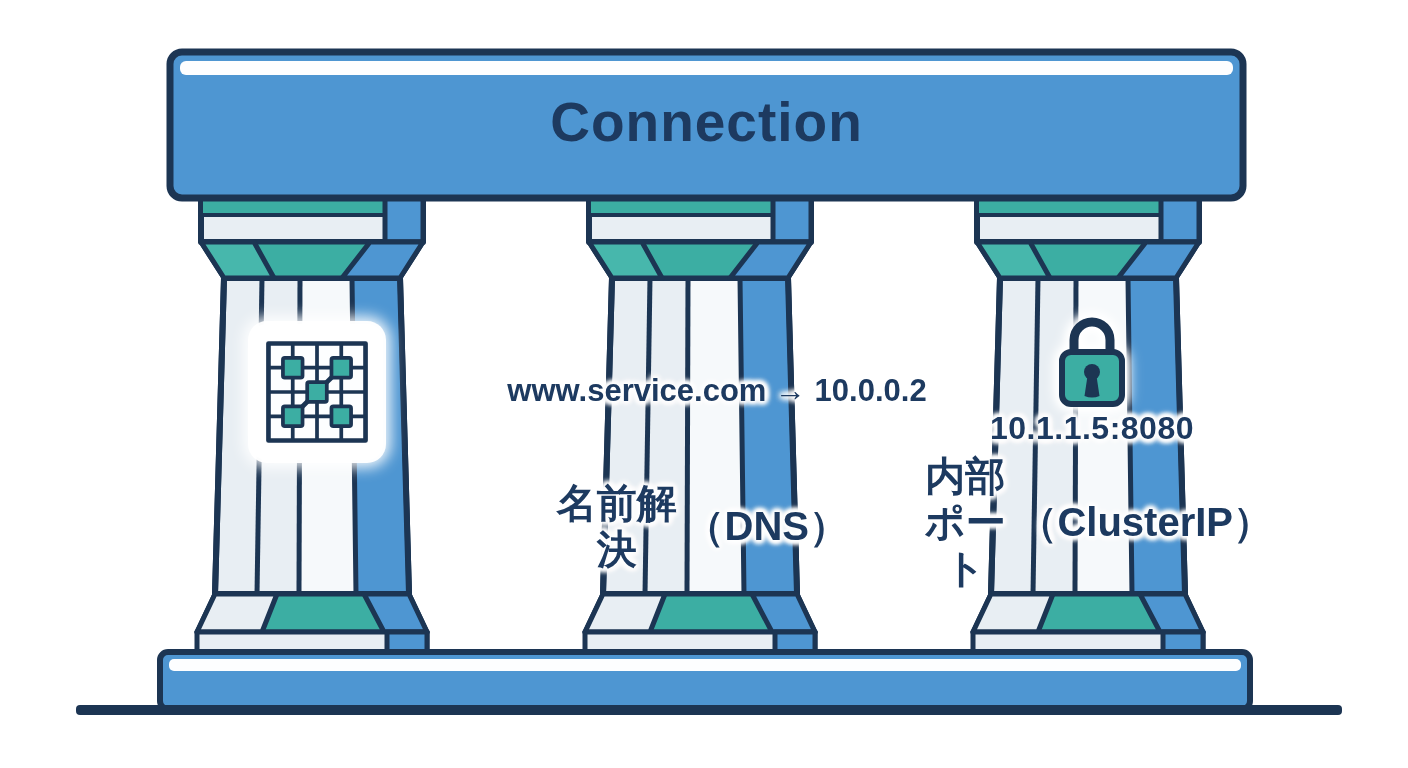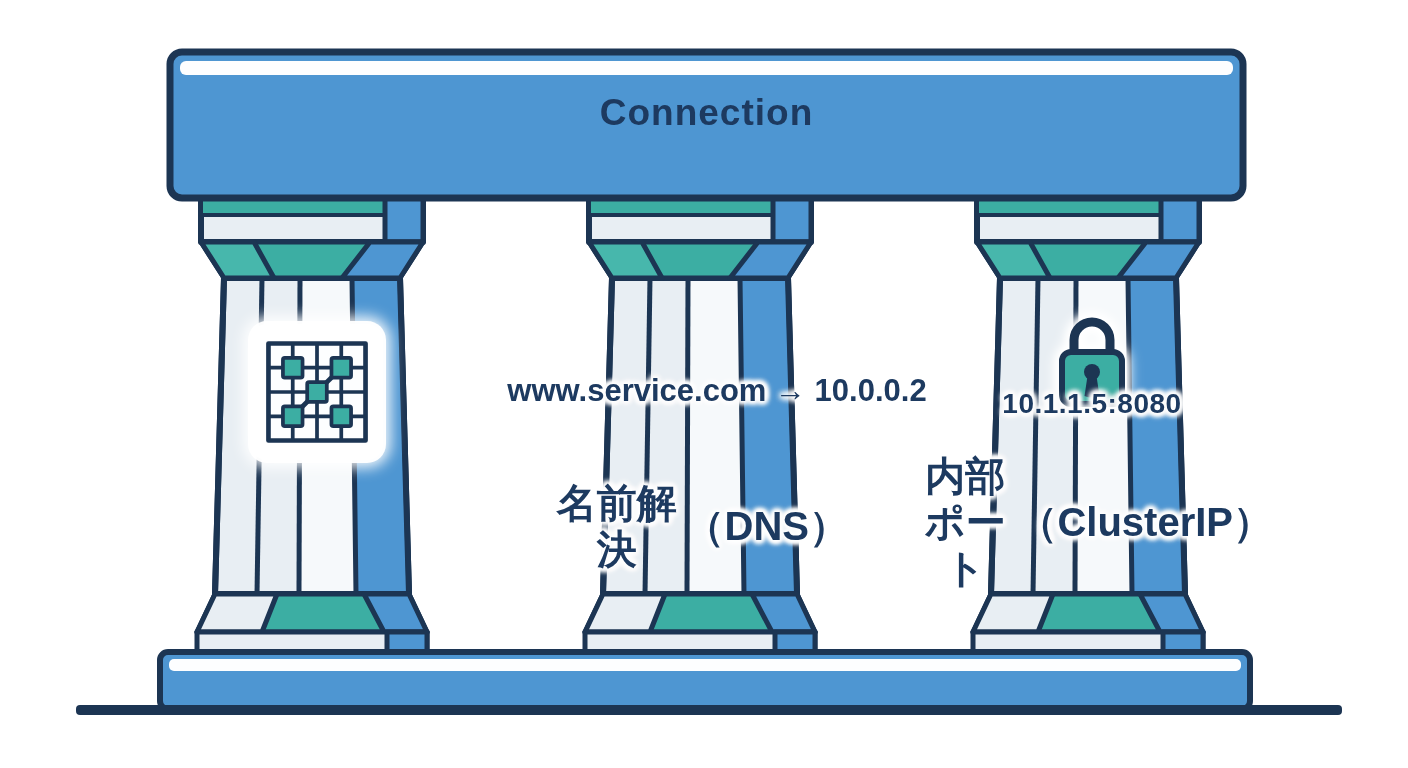--- a/index.html
+++ b/index.html
@@ -24,35 +24,35 @@
   .s-navy{stroke:var(--c-navy);stroke-linejoin:round;}
   .w4{stroke-width:4;}
   .w5{stroke-width:5;}
   .w6{stroke-width:6;}
   .w7{stroke-width:7;}
   .nofill{fill:none;}
 
   .overlay{position:absolute;display:flex;align-items:center;justify-content:center;}
 
   #connection-title{
-    left:170px;top:40px;width:1073px;height:146px;
-    font-size:37px;font-weight:700;letter-spacing:1px;
+    left:170px;top:49px;width:1073px;height:146px;
+    font-size:55px;font-weight:700;letter-spacing:1px;
     color:var(--c-text);
   }
 
   .halo-text{
     color:var(--c-text);font-weight:700;text-align:center;
     text-shadow:
       0 0 4px #fff,0 0 4px #fff,0 0 7px #fff,0 0 7px #fff,
       -3px 0 6px #fff,3px 0 6px #fff,0 -3px 6px #fff,0 3px 6px #fff,
       -2px -2px 5px #fff,2px 2px 5px #fff,-2px 2px 5px #fff,2px -2px 5px #fff;
   }
 
   #dns-annotation{left:397px;top:370px;width:600px;height:42px;font-size:31px;padding-left:20px;}
-  #clusterip-annotation{left:942px;top:387px;width:300px;height:34px;font-size:28px;letter-spacing:.5px;}
+  #clusterip-annotation{left:942px;top:411px;width:300px;height:34px;font-size:32px;letter-spacing:.5px;}
 
   #pillar-label-1{left:70px;top:482px;width:500px;height:50px;font-size:41px;letter-spacing:2px;}
   .label-stack{flex-direction:row;line-height:46px;font-size:40px;}
   #pillar-label-2{left:549px;top:478px;width:300px;height:96px;}
   #pillar-label-3{left:913px;top:473px;width:360px;height:98px;}
 
   #network-icon-box{
     left:251px;top:324px;width:132px;height:136px;
     background:#ffffff;border-radius:16px;
     box-shadow:0 0 0 3px rgba(255,255,255,.95),0 0 14px 8px rgba(255,255,255,.9);

